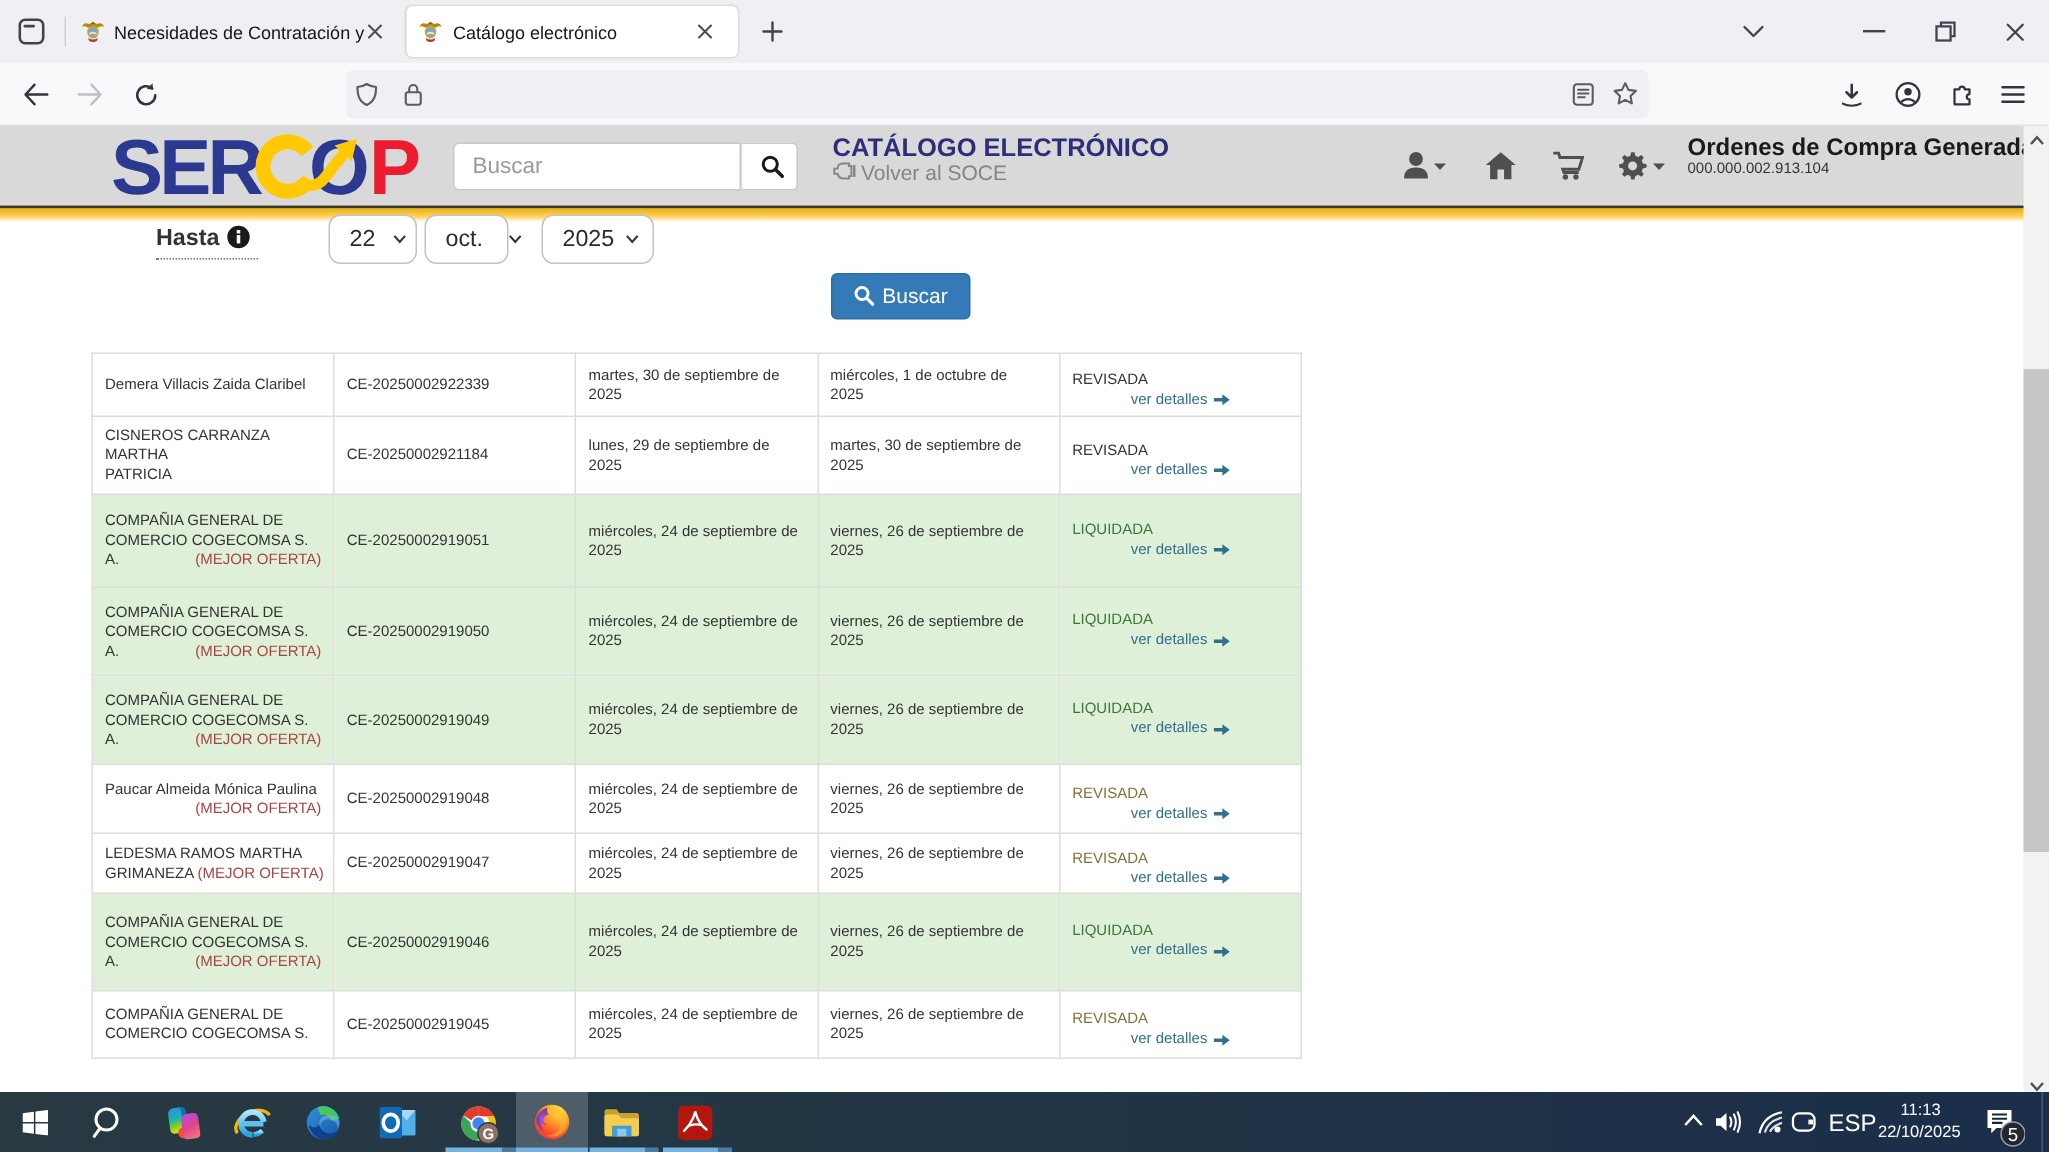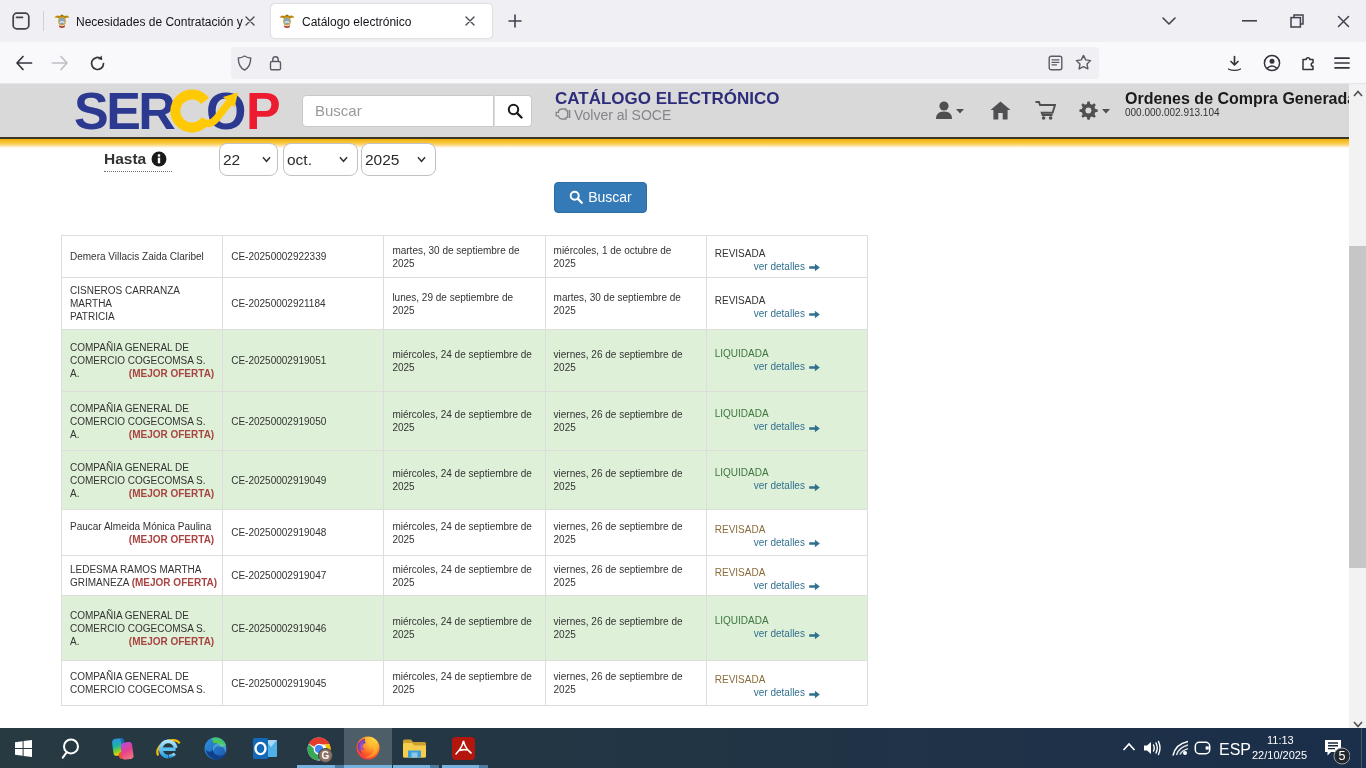--- a/index.html
+++ b/index.html
@@ -14,29 +14,29 @@
 .urltxt{font-size:13.5px;color:#5b5b66;white-space:nowrap}
 .urltxt b{color:#15141a;font-weight:bold}
 
 #hdr{position:absolute;top:84px;left:0;width:1366px;height:53px;background:#d9d9d9}
 #hdrline{position:absolute;top:137px;left:0;width:1366px;height:2px;background:#3c3626}
 #hdryellow{position:absolute;top:139px;left:0;width:1366px;height:9px;background:linear-gradient(180deg,#edb10a 0%,#f9c63d 40%,#fcd67a 65%,#ffffff 100%)}
 #searchin{position:absolute;left:302px;top:95px;width:192px;height:32px;background:#fff;border:1px solid #c9c9c9;border-radius:4px 0 0 4px;font-size:15px;color:#9a9a9a;line-height:30px;padding-left:12px}
 #searchbtn{position:absolute;left:494px;top:95px;width:38px;height:32px;background:#fff;border:1px solid #c9c9c9;border-left:1px solid #ddd;border-radius:0 4px 4px 0}
 .hdrblue{color:#2d2d7b;font-weight:bold;font-size:17px}
 
-.sel{position:absolute;height:33px;background:#fff;border:1px solid #c2c2c2;border-radius:8px;font-size:15.5px;color:#2b2b2b;line-height:31px;padding-left:3px}
+.sel{position:absolute;height:33px;background:#fff;border:1px solid #c2c2c2;border-radius:8px;font-size:15.5px;color:#2b2b2b;line-height:31px;padding-left:13px}
 .selch{position:absolute;width:9px;height:9px}
 #buscarbtn{position:absolute;left:554px;top:182px;width:93px;height:31px;background:#337ab7;border:1px solid #2e6da4;border-radius:4px;color:#fff;font-size:14px;text-align:center;line-height:29px}
 
 #tbl{position:absolute;left:61px;top:235px;border-collapse:collapse;table-layout:fixed;width:807px;font-size:10px;color:#333}
 #tbl td,#tbl th{border:1px solid #ddd;vertical-align:middle;padding:6px 8px;line-height:13px;overflow:hidden}
 #tbl th{background:#d9534f;color:#fff;font-size:12.5px;text-align:left;vertical-align:middle;height:34px;padding:2px 8px;border-color:#d9534f #ddd}
 .gr td{background:#dff0d8}
-.mo{color:#a94442;font-weight:bold}
+.mo{color:#a94442;font-weight:normal}
 .st-liq{color:#3c763d}
 .st-rev{color:#8a6d3b}
 .st-blk{color:#333}
 .vdl{text-align:center;color:#31708f}
 #tbl td.est>div{position:relative;top:3px}
 #tbl .gr td.est>div{top:-1px}
 .vdl svg{vertical-align:-2.5px;margin-left:4px}
 
 #sbar{position:absolute;top:84px;left:1349px;width:17px;height:644px;background:#f2f2f2}
 #sthumb{position:absolute;top:162px;left:0;width:17px;height:322px;background:#c6c6c6}
@@ -189,21 +189,21 @@
 <div class="abs" style="left:1125px;top:107px;font-size:10px;color:#333">000.000.002.913.104</div>
 <div id="hdrline"></div>
     <div id="hdryellow"></div>
 <div id="content">
 <div class="abs" style="left:104px;top:150px;font-size:15.5px;font-weight:bold;color:#333;border-bottom:1px dotted #737373;padding:0 0 3px 0;width:68px;white-space:nowrap">Hasta <svg style="vertical-align:-2.5px" width="16" height="16" viewBox="0 0 15 15">
           <circle cx="7.5" cy="7.5" r="7" fill="#1a1a1a"></circle>
           <rect x="6.4" y="6.3" width="2.2" height="5.2" fill="#fff"></rect>
           <rect x="6.4" y="3.1" width="2.2" height="2.2" fill="#fff"></rect>
         </svg></div>
 <div class="sel" style="left:219px;top:143px;width:59px">22</div>
-<div class="sel" style="left:283px;top:143px;width:75px">oct.</div>
+<div class="sel" style="left:283px;top:143px;width:56px">oct.</div>
 <div class="sel" style="left:361px;top:143px;width:75px">2025</div>
 <svg class="selch" style="left:262px;top:155px" viewBox="0 0 10 10">
         <path d="M1 2.5 L5 7 L9 2.5" fill="none" stroke="#333" stroke-width="1.6"></path>
       </svg>
 <svg class="selch" style="left:339px;top:155px" viewBox="0 0 10 10">
         <path d="M1 2.5 L5 7 L9 2.5" fill="none" stroke="#333" stroke-width="1.6"></path>
       </svg>
 <svg class="selch" style="left:417px;top:155px" viewBox="0 0 10 10">
         <path d="M1 2.5 L5 7 L9 2.5" fill="none" stroke="#333" stroke-width="1.6"></path>
       </svg>

